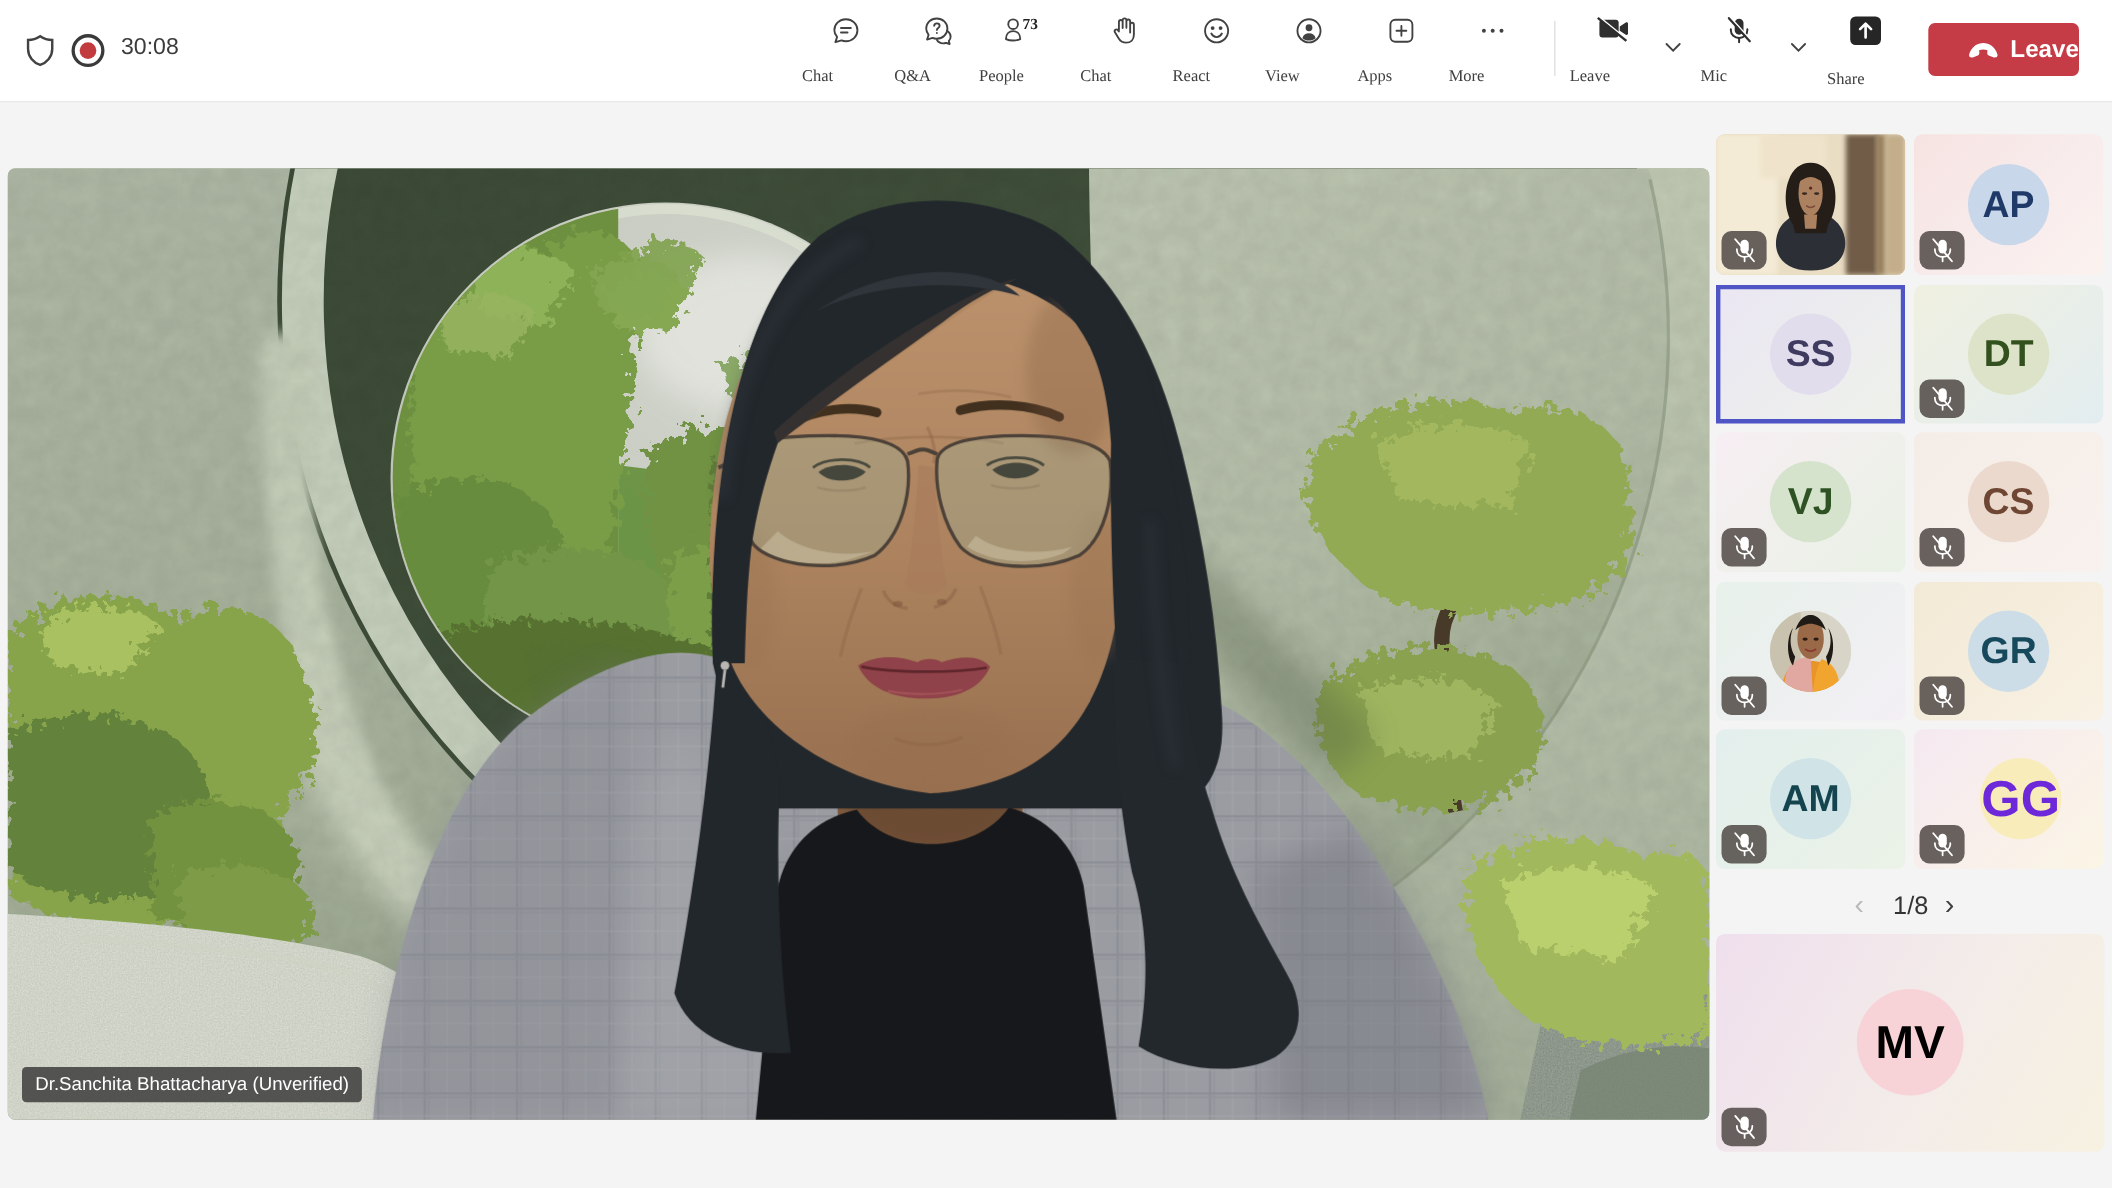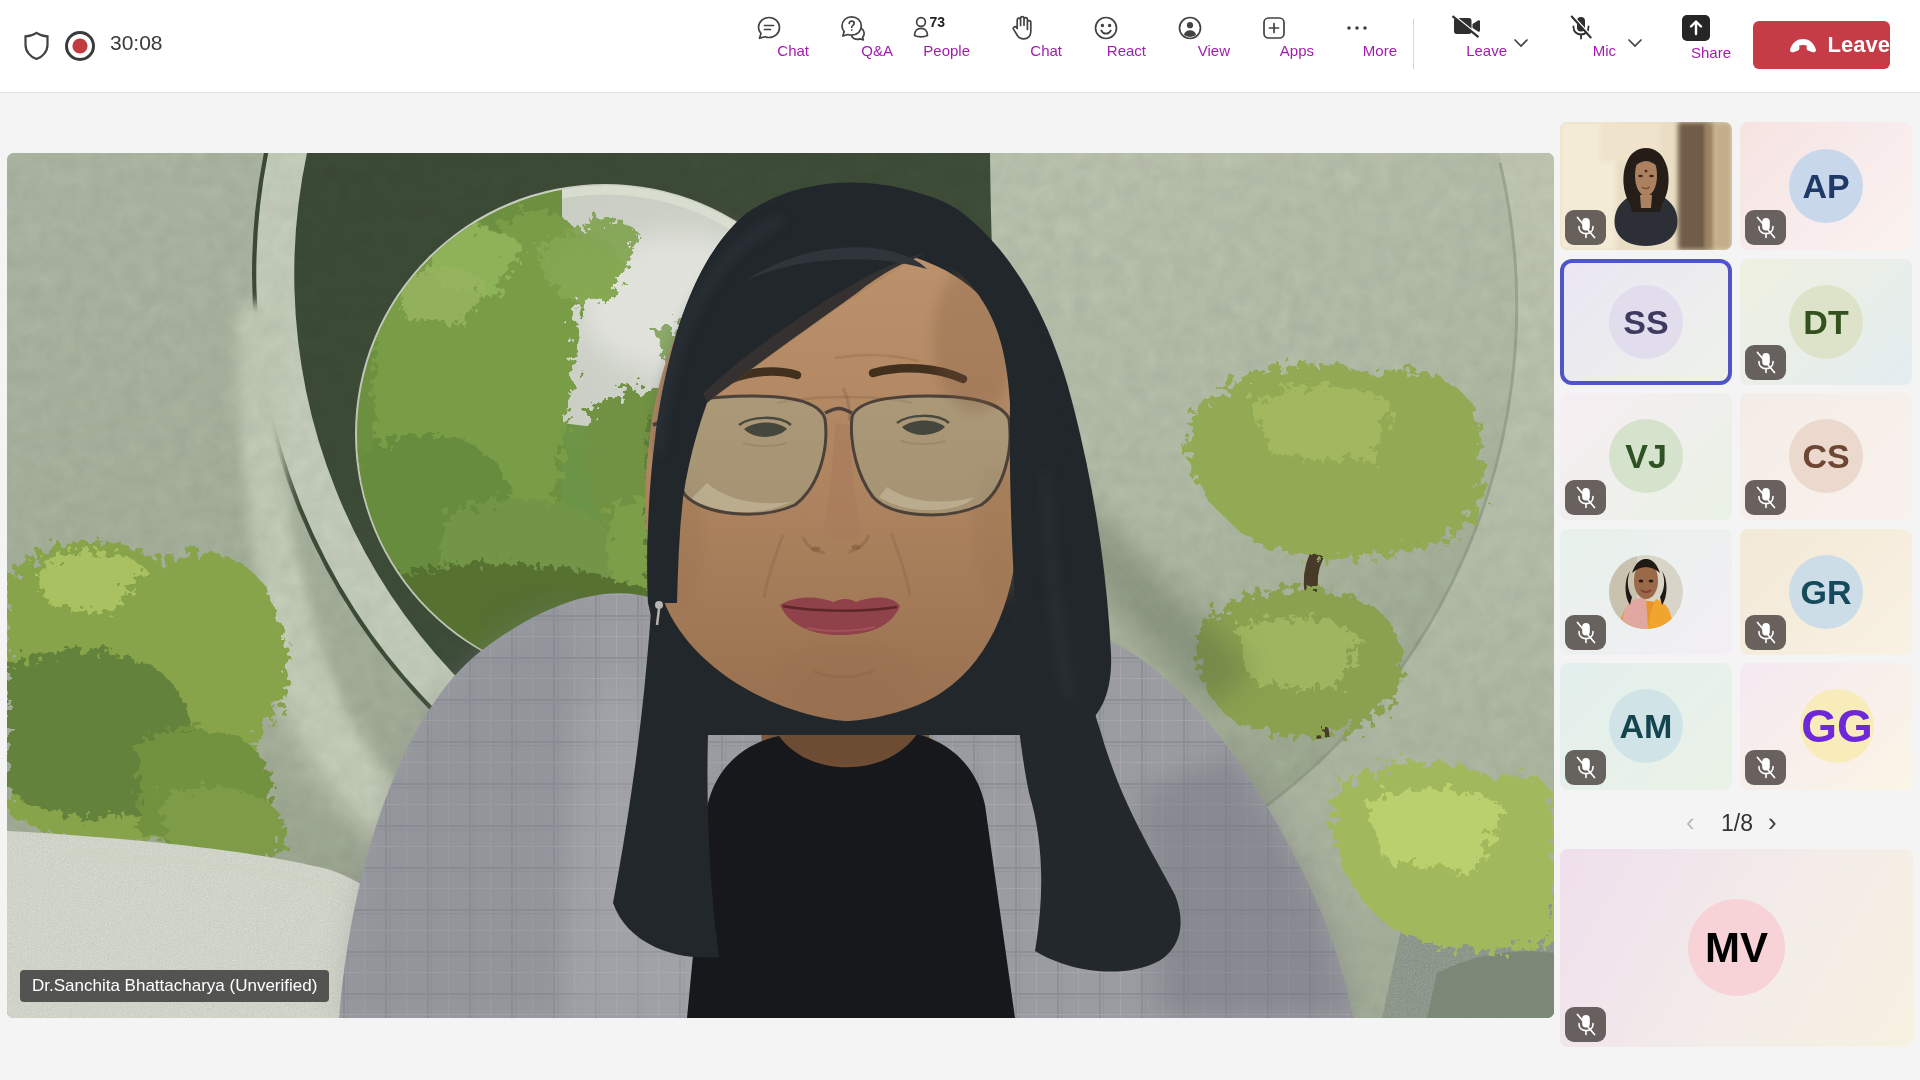--- a/index.html
+++ b/index.html
@@ -1,22 +1,22 @@
 <!DOCTYPE html>
 <html><head>
 <meta charset="utf-8">
 <style>
   html,body{margin:0;padding:0;width:1920px;height:1080px;overflow:hidden;
     font-family:"Liberation Sans", sans-serif;background:#f4f4f4;}
   .abs{position:absolute;}
   #toolbar{position:absolute;left:0;top:0;width:1920px;height:92px;background:#ffffff;
     border-bottom:1px solid #e3e3e3;}
-  .tbtn{position:absolute;top:12px;height:74px;text-align:right;color:#424242;}
+  .tbtn{position:absolute;top:12px;height:74px;text-align:left;color:#424242;font-family:Liberation Serif, serif;}
   .tbtn svg{display:block;margin:2px auto 0 auto;}
-  .tlabel{font-size:15px;color:#a21caf;margin-top:0;}
+  .tlabel{font-size:15px;color:#404040;margin-top:20px;}
   #time{position:absolute;left:110px;top:31px;font-size:21px;color:#3b3b3b;}
   #leave{position:absolute;left:1753px;top:21px;width:137px;height:48px;background:#c53c47;
     border-radius:6px;color:#fff;display:flex;align-items:center;justify-content:flex-end;}
   #leave span{font-size:22px;font-weight:700;margin-left:10px;}
   .vdiv{position:absolute;left:1413px;top:19px;width:1px;height:50px;background:#d6d6d6;}
   #video{position:absolute;left:7px;top:153px;width:1547px;height:865px;border-radius:7px;
     overflow:hidden;background:#aab4a0;}
   #namelabel{position:absolute;left:20px;top:970px;height:32px;background:rgba(48,48,48,0.78);
     border-radius:4px;color:#fff;font-size:17px;line-height:32px;padding:0 12px;text-align:right;}
   .tile{position:absolute;width:172px;height:127px;border-radius:8px;overflow:hidden;}
@@ -422,21 +422,21 @@
     <div class="avatar" style="left:49px;top:27px;width:74px;height:74px;background:#c9d7ea;color:#1f3a68;font-size:34px">AP</div>
     <div class="badge">
       <svg width="22" height="24" viewBox="0 0 22 24" fill="none" stroke="#ffffff" stroke-width="1.6" stroke-linecap="round">
 <rect x="7.2" y="2" width="7.6" height="12.5" rx="3.8" fill="#ffffff" stroke="none"></rect>
 <path d="M4 10.5 V11.5 C4 15 7 17.6 11 17.6 C15 17.6 18 15 18 11.5 V10.5"></path>
 <path d="M11 17.8 V21.5"></path>
 <path d="M2.5 1.5 L19.5 21.5" stroke-width="1.7"></path>
 </svg>
     </div>
   </div>
-<div class="tile" style="left:1560px;top:259px;width:172px;height:126px;background:linear-gradient(135deg,#eae6f3,#eef2ea);box-shadow:inset 0 0 0 4px #4f55c5;border-radius:12px;">
+<div class="tile" style="left:1560px;top:259px;width:172px;height:126px;background:linear-gradient(135deg,#eae6f3,#eef2ea);box-shadow:inset 0 0 0 4px #4f55c5;border-radius:0;">
     <div class="avatar" style="left:49px;top:26px;width:74px;height:74px;background:#e1dded;color:#3f3b60;font-size:34px">SS</div>
   </div>
 <div class="tile" style="left:1740px;top:259px;width:172px;height:126px;background:linear-gradient(135deg,#eff0e0,#e3edf0);">
     <div class="avatar" style="left:49px;top:26px;width:74px;height:74px;background:#dce3c9;color:#33511f;font-size:34px">DT</div>
     <div class="badge">
       <svg width="22" height="24" viewBox="0 0 22 24" fill="none" stroke="#ffffff" stroke-width="1.6" stroke-linecap="round">
 <rect x="7.2" y="2" width="7.6" height="12.5" rx="3.8" fill="#ffffff" stroke="none"></rect>
 <path d="M4 10.5 V11.5 C4 15 7 17.6 11 17.6 C15 17.6 18 15 18 11.5 V10.5"></path>
 <path d="M11 17.8 V21.5"></path>
 <path d="M2.5 1.5 L19.5 21.5" stroke-width="1.7"></path>

